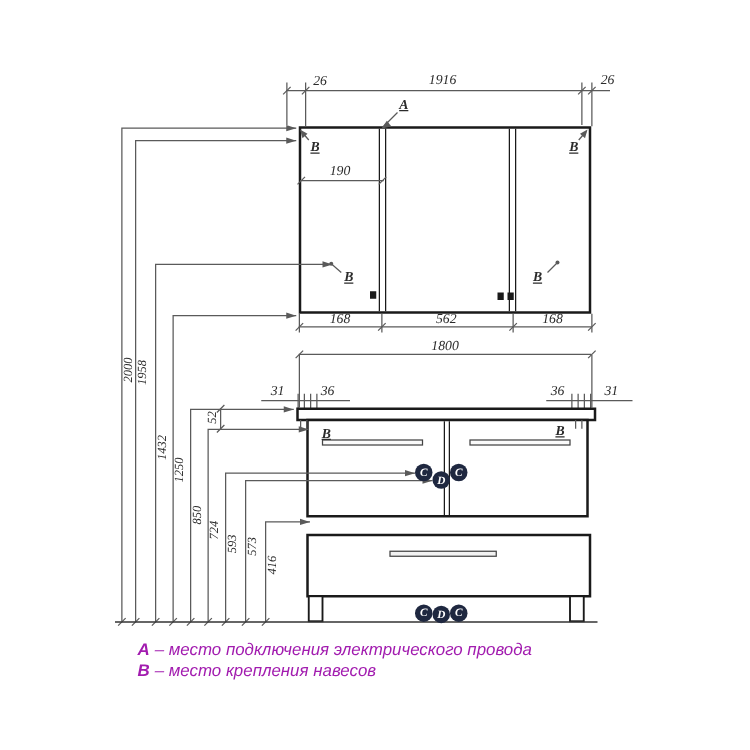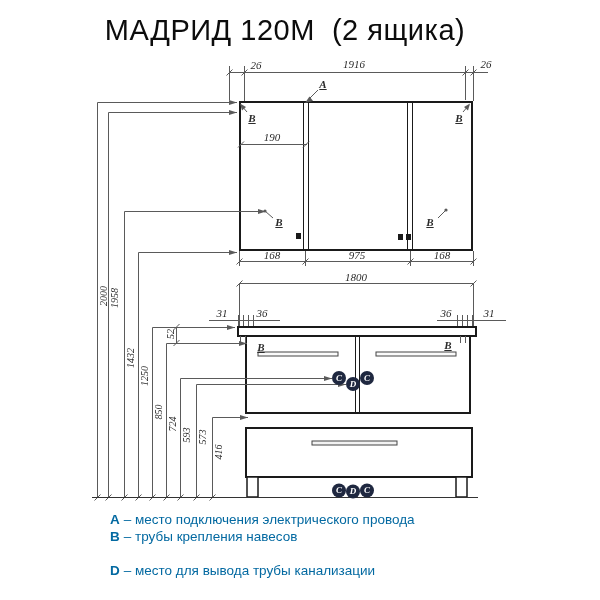--- a/index.html
+++ b/index.html
@@ -11,29 +11,28 @@
          font-size:29px;color:#0c0c0c;white-space:pre;letter-spacing:.5px;}
   .lbl{position:absolute;transform:translate(-50%,-50%);
        font:italic 11px "Liberation Serif",serif;color:#2b2b2b;white-space:nowrap;}
   .sm{font-size:10px;}
   .rot{transform:translate(-50%,-50%) rotate(-90deg);}
   .ltr{position:absolute;transform:translate(-50%,-50%);
        font:italic bold 11px "Liberation Serif",serif;color:#2b2b2b;
        text-decoration:underline;white-space:nowrap;}
   .mk{position:absolute;transform:translate(-50%,-50%);
       font:italic bold 9px "Liberation Serif",serif;color:#ffffff;z-index:3;}
-  .legend-row{position:absolute;left:110px;font-size:13.5px;color:#0369a1;white-space:nowrap;}
+  .legend-row{position:absolute;left:110px;font-size:13.5px;color:#a21caf;white-space:nowrap;font-style:italic;}
   .legend-row b{font-weight:bold;margin-right:4px;}
 </style>
 </head>
 <body>
 
 <div class="stage">
 
-  <div class="title">МАДРИД 120М  (2 ящика)</div>
 
   <svg width="600" height="600">
 
     <g stroke="#1a1a1a" fill="none">
       <rect x="240" y="102" width="232" height="148" stroke-width="2" fill="#ffffff"></rect>
       <line x1="303.5" y1="103" x2="303.5" y2="249"></line>
       <line x1="308.5" y1="103" x2="308.5" y2="249"></line>
       <line x1="407.5" y1="103" x2="407.5" y2="249"></line>
       <line x1="412.5" y1="103" x2="412.5" y2="249"></line>
       <rect x="296" y="233" width="5" height="6" fill="#1a1a1a" stroke="none"></rect>
@@ -171,21 +170,21 @@
   <div class="lbl" style="left:486px;top:64px">26</div>
 
   <div class="ltr" style="left:323px;top:84px">A</div>
   <div class="ltr" style="left:252px;top:118px">B</div>
   <div class="ltr" style="left:459px;top:118px">B</div>
   <div class="lbl" style="left:272px;top:137px">190</div>
   <div class="ltr" style="left:279px;top:222px">B</div>
   <div class="ltr" style="left:430px;top:222px">B</div>
 
   <div class="lbl" style="left:272px;top:255px">168</div>
-  <div class="lbl" style="left:357px;top:255px">975</div>
+  <div class="lbl" style="left:357px;top:255px">562</div>
   <div class="lbl" style="left:442px;top:255px">168</div>
 
   <div class="lbl" style="left:356px;top:277px">1800</div>
   <div class="lbl" style="left:222px;top:313px">31</div>
   <div class="lbl" style="left:262px;top:313px">36</div>
   <div class="lbl" style="left:446px;top:313px">36</div>
   <div class="lbl" style="left:489px;top:313px">31</div>
   <div class="lbl rot sm" style="left:170px;top:334px">52</div>
 
   <div class="ltr" style="left:261px;top:347px">B</div>
@@ -205,19 +204,16 @@
   <div class="mk" style="left:353px;top:384px">D</div>
   <div class="mk" style="left:367px;top:378px">C</div>
   <div class="mk" style="left:339px;top:490px">C</div>
   <div class="mk" style="left:353px;top:491px">D</div>
   <div class="mk" style="left:367px;top:490px">C</div>
 
   <div class="legend-row" style="top:512px">
     <b>A</b><span>– место подключения электрического провода</span>
   </div>
   <div class="legend-row" style="top:529px">
-    <b>B</b><span>– трубы крепления навесов</span>
+    <b>B</b><span>– место крепления навесов</span>
   </div>
-  <div class="legend-row" style="top:563px">
-    <b>D</b><span>– место для вывода трубы канализации</span>
-  </div>
 
 </div>
 
 </body></html>

